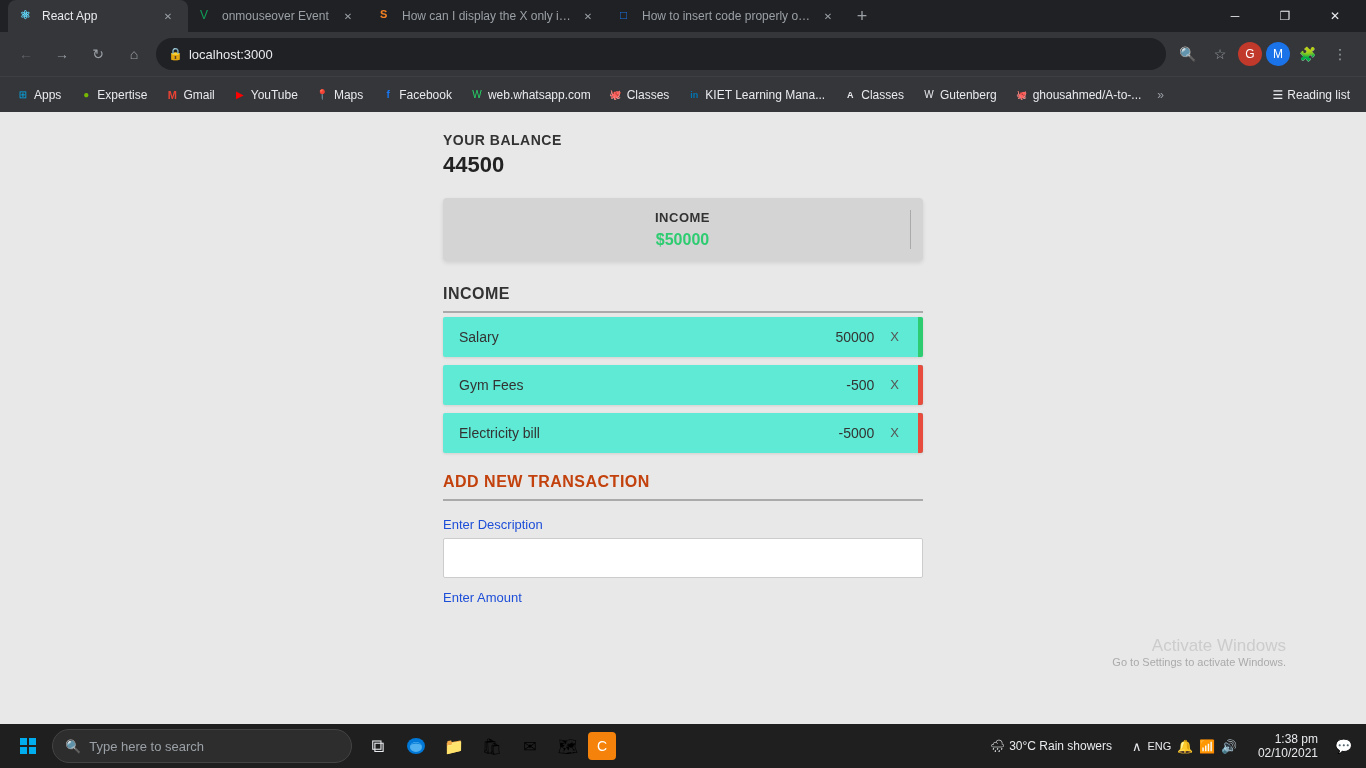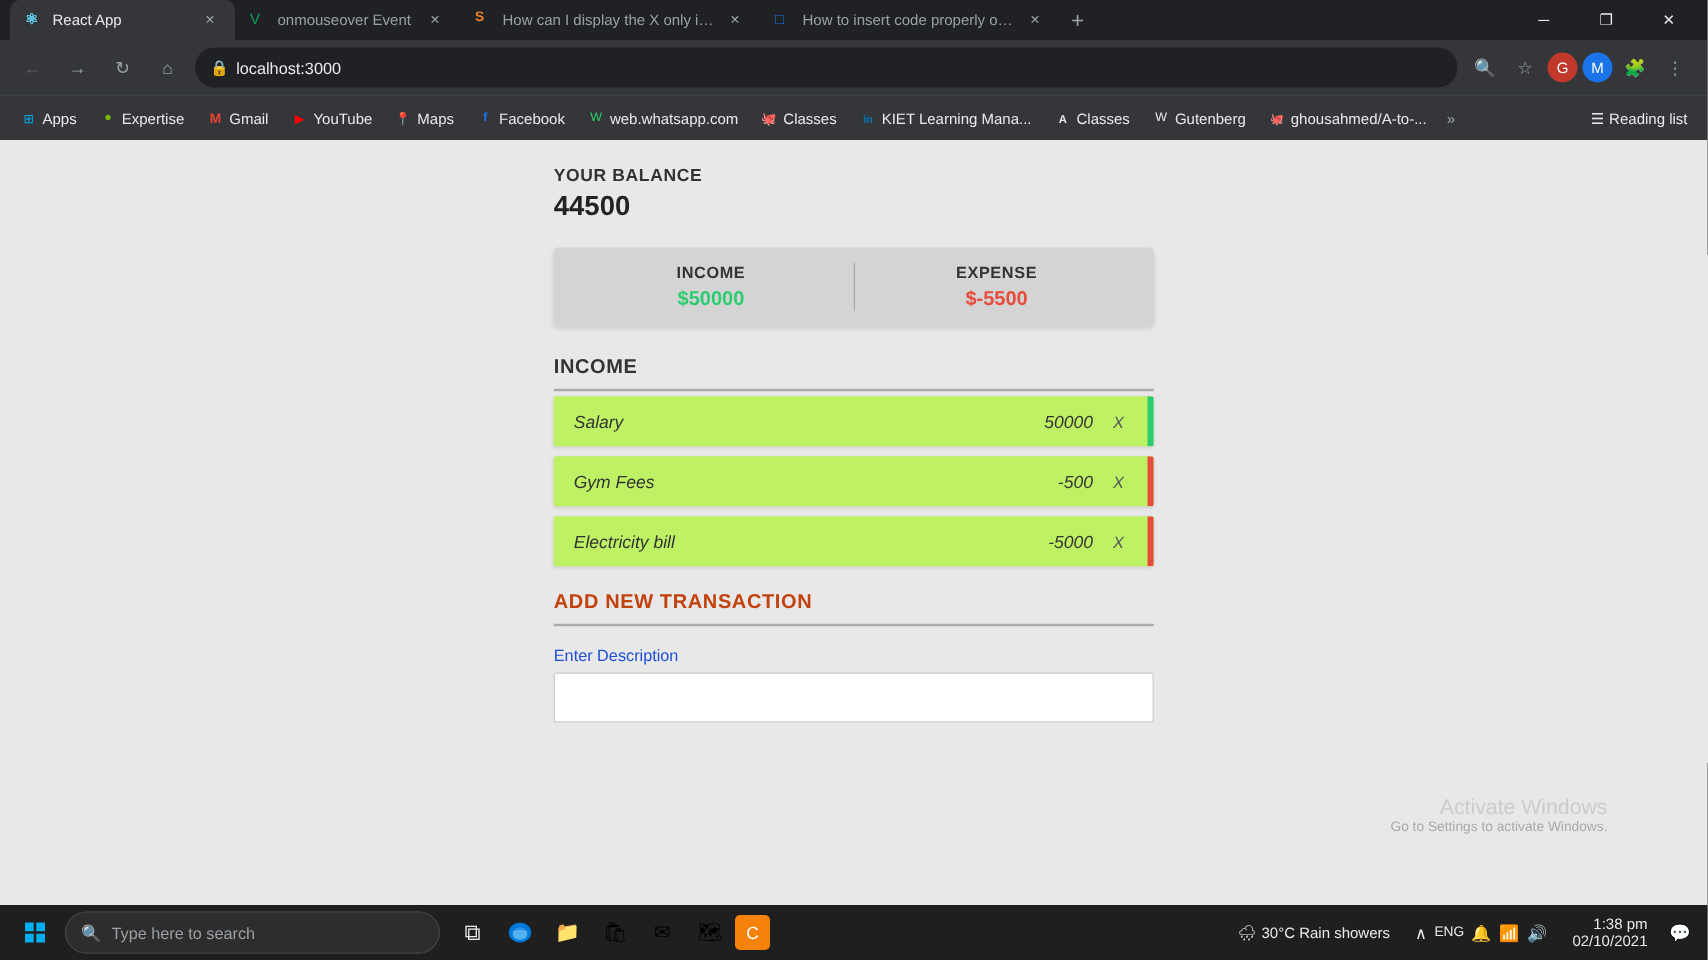--- a/index.html
+++ b/index.html
@@ -259,29 +259,27 @@
     }
     .history-divider {
       height: 2px;
       background: #aaa;
       margin-bottom: 4px;
     }
 
     
     .transaction-item {
       display: flex;
-      align-items: center;
-      background: #bef264;
+      background: #5eead4;
       border-radius: 2px;
       padding: 12px 16px;
       margin-bottom: 8px;
       position: relative;
       box-shadow: 0 1px 3px rgba(0,0,0,0.1);
       overflow: hidden;
-      font-style: italic;
     }
     .transaction-item::before {
       content: '';
       position: absolute;
       right: 0;
       top: 0;
       bottom: 0;
       width: 5px;
     }
     .transaction-item.income::before { background: #2ecc71; }
@@ -583,24 +581,20 @@
     <div class="balance-section">
       <div class="balance-label">YOUR BALANCE</div>
       <div class="balance-amount">44500</div>
     </div>
 
     <div class="income-expense-box">
       <div class="income-box">
         <div class="ie-label">INCOME</div>
         <div class="ie-amount income-amount">$50000</div>
       </div>
-      <div class="expense-box">
-        <div class="ie-label">EXPENSE</div>
-        <div class="ie-amount expense-amount">$-5500</div>
-      </div>
     </div>
 
     <div class="history-label">INCOME</div>
     <div class="history-divider"></div>
 
     <div class="transaction-item income">
       <span class="transaction-name">Salary</span>
       <span class="transaction-amount">50000</span>
       <span class="transaction-delete">X</span>
     </div>
@@ -615,20 +609,21 @@
       <span class="transaction-name">Electricity bill</span>
       <span class="transaction-amount">-5000</span>
       <span class="transaction-delete">X</span>
     </div>
 
     <div style="margin-top: 20px;">
       <div class="add-transaction-label">ADD NEW TRANSACTION</div>
       <div class="add-divider"></div>
       <div class="field-label">Enter Description</div>
       <input class="field-input" type="text" placeholder="" style="">
+      <div class="field-label">Enter Amount</div>
     </div>
   </div>
 </div>
 
 <div class="activate-windows">
   <div class="title">Activate Windows</div>
   <div class="subtitle">Go to Settings to activate Windows.</div>
 </div>
 
 <div class="taskbar">

